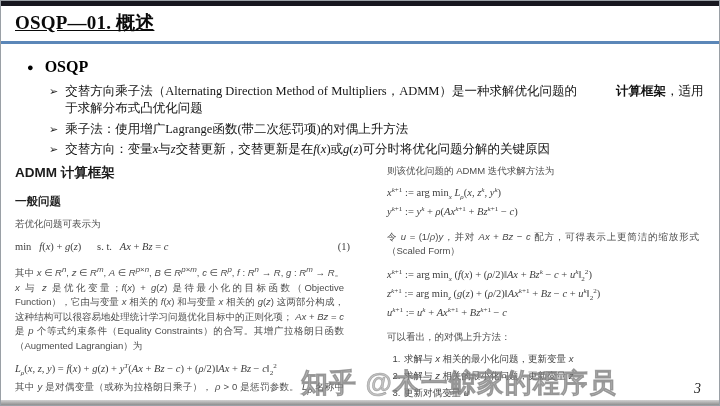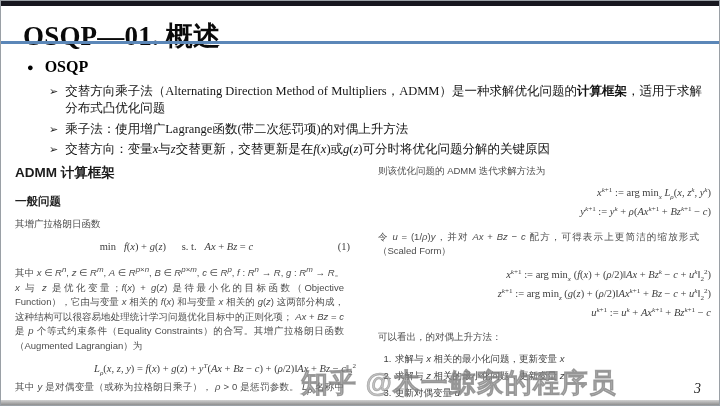--- a/index.html
+++ b/index.html
@@ -3,64 +3,64 @@
 <meta charset="utf-8">
 <style>
   html,body{margin:0;padding:0;background:#e8e8e8;}
   .slide{
     position:relative;width:720px;height:406px;background:#ffffff;
     box-sizing:border-box;border:1px solid #9aa0a6;overflow:hidden;
     font-family:"Liberation Sans","DejaVu Sans",sans-serif;
   }
   .top-bar{position:absolute;top:0;left:0;width:100%;height:5px;background:#17171f;}
   .page-title{
-    position:absolute;top:9px;left:14px;margin:8px;
+    position:absolute;top:9px;left:14px;margin:0;
     font-family:"Liberation Serif","DejaVu Serif",serif;
-    font-weight:bold;font-size:27px;color:#0a0a0a;letter-spacing:.2px;
+    font-weight:bold;font-size:19px;color:#0a0a0a;letter-spacing:.2px;text-decoration:underline;
   }
   .title-divider{position:absolute;top:40px;left:0;width:100%;height:3px;background:#5b87b8;}
 
   
   .admm-block{position:absolute;top:57px;left:26px;right:10px;}
   .admm-heading{
     display:flex;align-items:center;gap:11px;margin:0 0 7px 0;
     font-family:"Liberation Serif","DejaVu Serif",serif;
     font-weight:bold;font-size:16px;color:#000;
   }
   .disc{font-size:11px;line-height:1;}
   .sub-bullets{list-style:none;margin:0;padding:0 0 0 22px;}
   .sub-bullets li{
     display:flex;gap:7px;margin-bottom:3px;
     font-family:"Liberation Serif","DejaVu Serif",serif;
     font-size:12.5px;line-height:1.38;color:#141414;
   }
   .arrow{flex:0 0 auto;font-size:11px;color:#222;transform:translateY(1px);}
-  .sub-bullets b{font-weight:bold;}
+  .sub-bullets b{font-weight:bold;margin-left:39px;}
 
   
   .framework{
     position:absolute;top:163px;left:14px;right:8px;bottom:8px;
-    display:flex;gap:22px;color:#4c4c4c;font-size:9.5px;
+    display:flex;gap:31px;color:#4c4c4c;font-size:9.5px;
   }
   .col-left{flex:0 0 341px;}
   .col-right{flex:1;min-width:0;}
   .fw-heading{margin:0 0 12px 0;font-size:13.5px;font-weight:bold;color:#1b1b1b;}
   .fw-subheading{margin:11px 0 8px 0;font-size:11.5px;font-weight:bold;color:#222;}
   .fw-text{margin:0 0 7px 0;line-height:1.5;}
   .fw-para{margin:0 12px 8px 0;line-height:1.52;text-align:justify;}
   .math{
     font-family:"Liberation Serif","DejaVu Serif",serif;
     color:#3d3d3d;font-size:10.5px;
   }
   .math i{font-style:italic;}
   .math sup,.math sub{font-size:.68em;line-height:0;}
   .formula-row{display:flex;align-items:center;margin:10px 0 12px 0;}
-  .formula-row .formula-body{flex:1;text-align:center;}
+  .formula-row .formula-body{flex:1;}
   .formula-row .eq-num{flex:0 0 auto;padding-right:6px;}
-  .formula-center{text-align:right;margin:0 0 4px 0;line-height:1.45;}
+  .formula-center{text-align:left;margin:0 0 4px 0;line-height:1.45;}
   .iters{margin:4px 0 10px 0;}
   .steps-list{margin:2px 0 0 0;padding:0 0 0 16px;line-height:1.75;color:#3f3f3f;}
   .steps-list li{padding-left:1px;}
 
   
   .watermark{
     position:absolute;left:300px;top:364px;z-index:5;white-space:nowrap;
     font-weight:bold;font-size:27px;letter-spacing:1px;
     color:rgba(145,145,145,0.55);
     -webkit-text-stroke:0.6px rgba(120,120,120,0.6);
@@ -102,21 +102,21 @@
         <span class="arrow">➢</span>
         <span>交替方向：变量<i>x</i>与<i>z</i>交替更新，交替更新是在<i>f</i>(<i>x</i>)或<i>g</i>(<i>z</i>)可分时将优化问题分解的关键原因</span>
       </li>
     </ul>
   </div>
 
   <div class="framework">
     <div class="col-left">
       <h2 class="fw-heading">ADMM 计算框架</h2>
       <h3 class="fw-subheading">一般问题</h3>
-      <p class="fw-text">其增广拉格朗日函数</p>
+      <p class="fw-text">若优化问题可表示为</p>
       <div class="formula-row math">
         <span class="formula-body">min&nbsp;&nbsp;&nbsp;<i>f</i>(<i>x</i>) + <i>g</i>(<i>z</i>)&nbsp;&nbsp;&nbsp;&nbsp;&nbsp;&nbsp;s.&nbsp;t.&nbsp;&nbsp;&nbsp;<i>Ax</i> + <i>Bz</i> = <i>c</i></span>
         <span class="eq-num">(1)</span>
       </div>
       <p class="fw-para">其中 <i>x</i> ∈ <i>R</i><sup><i>n</i></sup>, <i>z</i> ∈ <i>R</i><sup><i>m</i></sup>, <i>A</i> ∈ <i>R</i><sup><i>p</i>×<i>n</i></sup>, <i>B</i> ∈ <i>R</i><sup><i>p</i>×<i>m</i></sup>, <i>c</i> ∈ <i>R</i><sup><i>p</i></sup>, <i>f</i> : <i>R</i><sup><i>n</i></sup> → <i>R</i>, <i>g</i> : <i>R</i><sup><i>m</i></sup> → <i>R</i>。 <i>x</i> 与 <i>z</i> 是优化变量；<i>f</i>(<i>x</i>) + <i>g</i>(<i>z</i>) 是待最小化的目标函数（Objective Function），它由与变量 <i>x</i> 相关的 <i>f</i>(<i>x</i>) 和与变量 <i>x</i> 相关的 <i>g</i>(<i>z</i>) 这两部分构成，这种结构可以很容易地处理统计学习问题优化目标中的正则化项； <i>Ax</i> + <i>Bz</i> = <i>c</i> 是 <i>p</i> 个等式约束条件（Equality Constraints）的合写。其增广拉格朗日函数（Augmented Lagrangian）为</p>
       <p class="formula-center math"><i>L</i><sub><i>ρ</i></sub>(<i>x</i>, <i>z</i>, <i>y</i>) = <i>f</i>(<i>x</i>) + <i>g</i>(<i>z</i>) + <i>y</i><sup><i>T</i></sup>(<i>Ax</i> + <i>Bz</i> − <i>c</i>) + (<i>ρ</i>/2)‖<i>Ax</i> + <i>Bz</i> − <i>c</i>‖<sub>2</sub><sup>2</sup></p>
       <p class="fw-para">其中 <i>y</i> 是对偶变量（或称为拉格朗日乘子）， <i>ρ</i> &gt; 0 是惩罚参数。 <i>L</i><sub><i>ρ</i></sub> 名称中的“增广”是指其中加入了二次惩罚项 (<i>ρ</i>/2)‖<i>Ax</i> + <i>Bz</i> − <i>c</i>‖<sub>2</sub><sup>2</sup> 。</p>
     </div>
 
     <div class="col-right">

